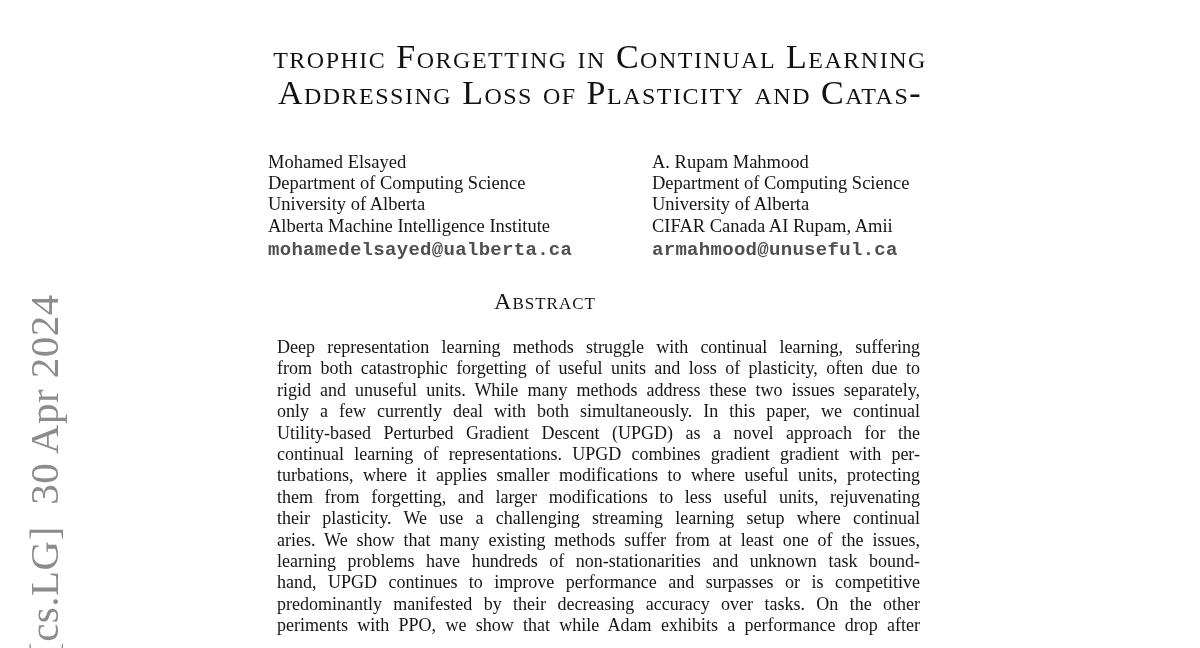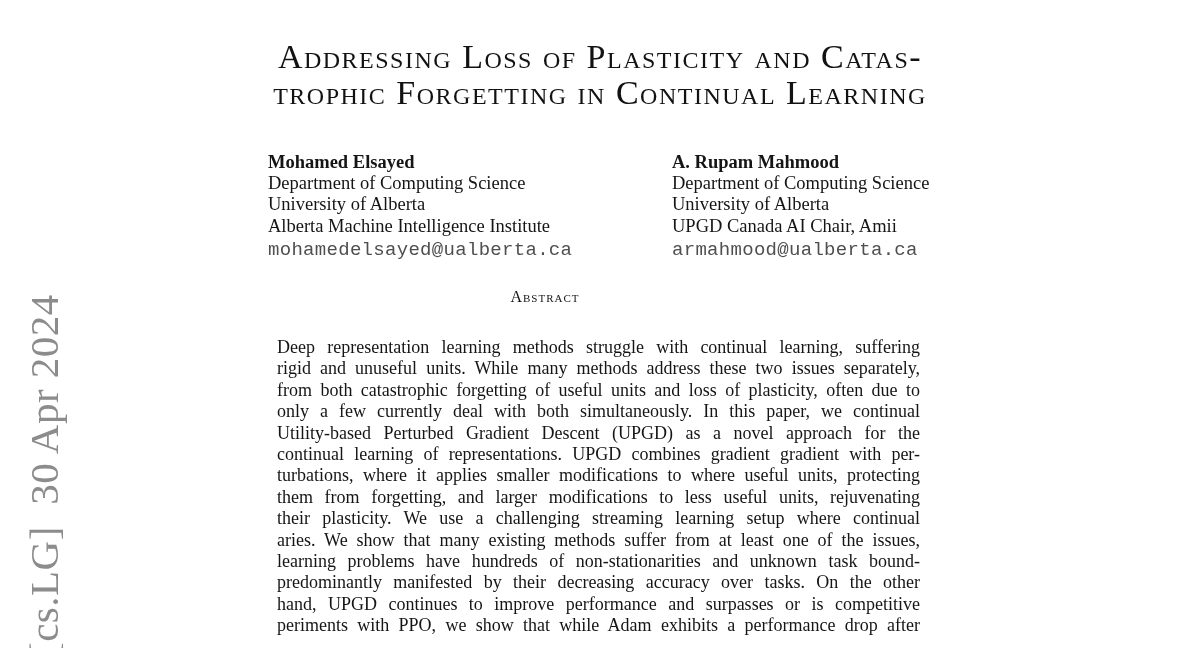--- a/index.html
+++ b/index.html
@@ -38,36 +38,37 @@
   }
 
   .author-col {
     position: absolute;
     top: 152px;
     font-size: 18.5px;
     line-height: 21.2px;
     color: #151515;
   }
   .author-col.left  { left: 268px; }
-  .author-col.right { left: 672px; }
-  .author-name { font-weight: bold; }
+  .author-col.right { left: 652px; }
+  .author-name { font-weight: normal; }
   .author-email {
     font-family: "Liberation Mono", "DejaVu Sans Mono", monospace;
     font-size: 19px;
     letter-spacing: 0.3px;
     color: #4f4f4f;
     margin-top: 3px;
+    font-weight: bold;
   }
 
   .abstract-heading {
     position: absolute;
     top: 288px; left: 0; width: 1090px;
     text-align: center;
     font-variant: small-caps;
-    font-size: 16px;
+    font-size: 24px;
     letter-spacing: 1px;
     color: #131313;
   }
 
   .abstract {
     position: absolute;
     left: 277px; top: 337px; width: 643px;
     font-size: 18px;
     line-height: 21.4px;
     color: #151515;
@@ -79,52 +80,52 @@
   }
 </style>
 </head>
 <body>
 
 <div class="page">
 
   <div class="watermark">[cs.LG]  30 Apr 2024</div>
 
   <div class="title">
+    <div>trophic Forgetting in Continual Learning</div>
     <div>Addressing Loss of Plasticity and Catas-</div>
-    <div>trophic Forgetting in Continual Learning</div>
   </div>
 
   <div class="author-col left">
     <div class="author-name">Mohamed Elsayed</div>
     <div class="author-affil">Department of Computing Science</div>
     <div class="author-affil">University of Alberta</div>
     <div class="author-affil">Alberta Machine Intelligence Institute</div>
     <div class="author-email">mohamedelsayed@ualberta.ca</div>
   </div>
 
   <div class="author-col right">
     <div class="author-name">A. Rupam Mahmood</div>
     <div class="author-affil">Department of Computing Science</div>
     <div class="author-affil">University of Alberta</div>
-    <div class="author-affil">UPGD Canada AI Chair, Amii</div>
-    <div class="author-email">armahmood@ualberta.ca</div>
+    <div class="author-affil">CIFAR Canada AI Rupam, Amii</div>
+    <div class="author-email">armahmood@unuseful.ca</div>
   </div>
 
   <div class="abstract-heading">Abstract</div>
 
   <div class="abstract">
     <div class="line">Deep representation learning methods struggle with continual learning, suffering</div>
+    <div class="line">from both catastrophic forgetting of useful units and loss of plasticity, often due to</div>
     <div class="line">rigid and unuseful units. While many methods address these two issues separately,</div>
-    <div class="line">from both catastrophic forgetting of useful units and loss of plasticity, often due to</div>
     <div class="line">only a few currently deal with both simultaneously. In this paper, we continual</div>
     <div class="line">Utility-based Perturbed Gradient Descent (UPGD) as a novel approach for the</div>
     <div class="line">continual learning of representations. UPGD combines gradient gradient with per-</div>
     <div class="line">turbations, where it applies smaller modifications to where useful units, protecting</div>
     <div class="line">them from forgetting, and larger modifications to less useful units, rejuvenating</div>
     <div class="line">their plasticity. We use a challenging streaming learning setup where continual</div>
     <div class="line">aries. We show that many existing methods suffer from at least one of the issues,</div>
     <div class="line">learning problems have hundreds of non-stationarities and unknown task bound-</div>
+    <div class="line">hand, UPGD continues to improve performance and surpasses or is competitive</div>
     <div class="line">predominantly manifested by their decreasing accuracy over tasks. On the other</div>
-    <div class="line">hand, UPGD continues to improve performance and surpasses or is competitive</div>
     <div class="line">periments with PPO, we show that while Adam exhibits a performance drop after</div>
   </div>
 
 </div>
 
 </body></html>

